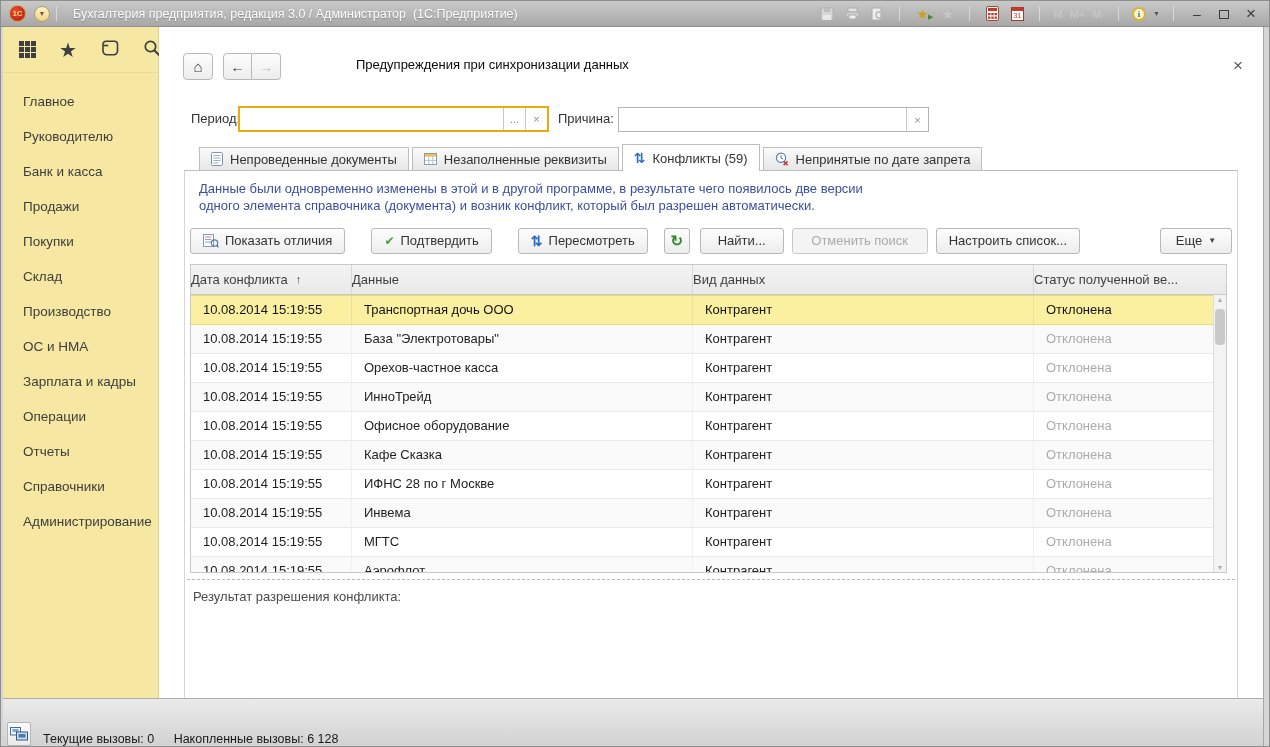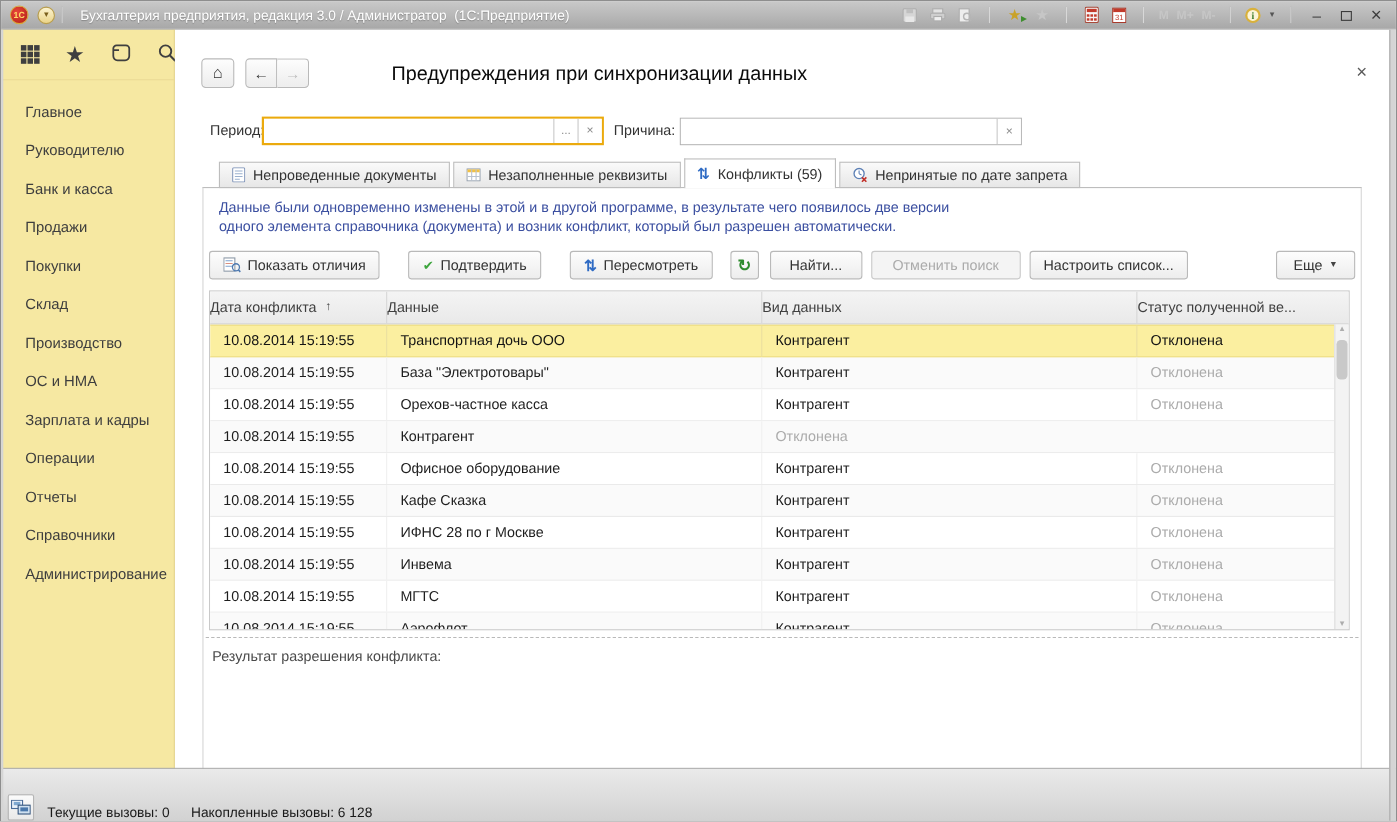--- a/index.html
+++ b/index.html
@@ -56,21 +56,21 @@
   .btn { display:inline-flex; align-items:center; justify-content:center; gap:6px;
     background:linear-gradient(#FDFDFD,#EDEDED); border:1px solid #B9B9B9; border-radius:3px;
     color:#333; font-size:13px; cursor:default; white-space:nowrap; }
   .btn.disabled { color:#ABABAB; background:#F4F4F4; border-color:#C9C9C9; }
 
   .home-btn { position:absolute; left:24px; top:26px; width:30px; height:27px; font-size:15px; border-radius:4px; }
   .navpair { position:absolute; left:64px; top:26px; display:flex; }
   .nav-btn { width:29px; height:27px; font-size:14px; }
   .nav-btn.back { border-radius:4px 0 0 4px; }
   .nav-btn.fwd { border-radius:0 4px 4px 0; border-left:none; color:#BDBDBD; }
-  .form-title { position:absolute; left:197px; top:30px; font-size:18px; color:#0A0A0A; }
+  .form-title { position:absolute; left:197px; top:30px; font-size:13px; color:#0A0A0A; }
   .form-close { position:absolute; right:26px; top:29px; font-size:17px; color:#5A5A5A; cursor:default; }
 
   
   .flt-label { position:absolute; top:79px; height:26px; line-height:26px; color:#333; }
   .period-group { position:absolute; left:79px; top:79px; width:311px; height:26px;
     border:2px solid #EBAA0D; background:#fff; display:flex; }
   .reason-group { position:absolute; left:459px; top:80px; width:311px; height:25px;
     border:1px solid #B3B3B3; background:#fff; display:flex; }
   .flt-input { flex:1; border:none; outline:none; height:100%; padding:0 6px; font:inherit; min-width:0; }
   .seg { width:22px; display:flex; align-items:center; justify-content:center;
@@ -377,20 +377,21 @@
     <div class="td status">Отклонена</div>
   </div>
             <div class="trow">
     <div class="td">10.08.2014 15:19:55</div>
     <div class="td">Орехов-частное касса</div>
     <div class="td">Контрагент</div>
     <div class="td status">Отклонена</div>
   </div>
             <div class="trow">
     <div class="td">10.08.2014 15:19:55</div>
+    <div class="td">ИнноТрейд</div>
     <div class="td">Контрагент</div>
     <div class="td status">Отклонена</div>
   </div>
             <div class="trow">
     <div class="td">10.08.2014 15:19:55</div>
     <div class="td">Офисное оборудование</div>
     <div class="td">Контрагент</div>
     <div class="td status">Отклонена</div>
   </div>
             <div class="trow">

